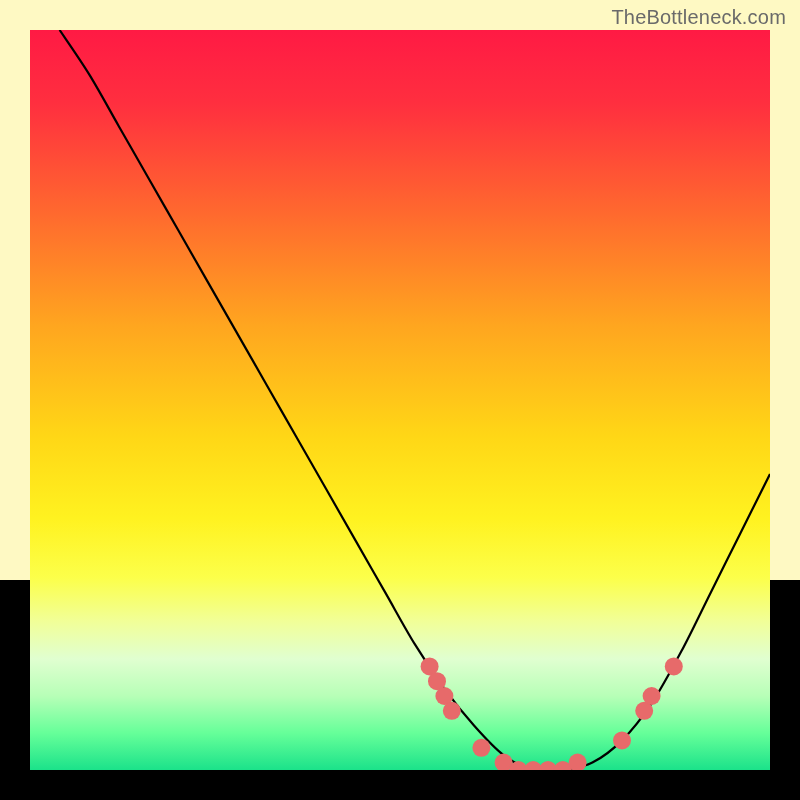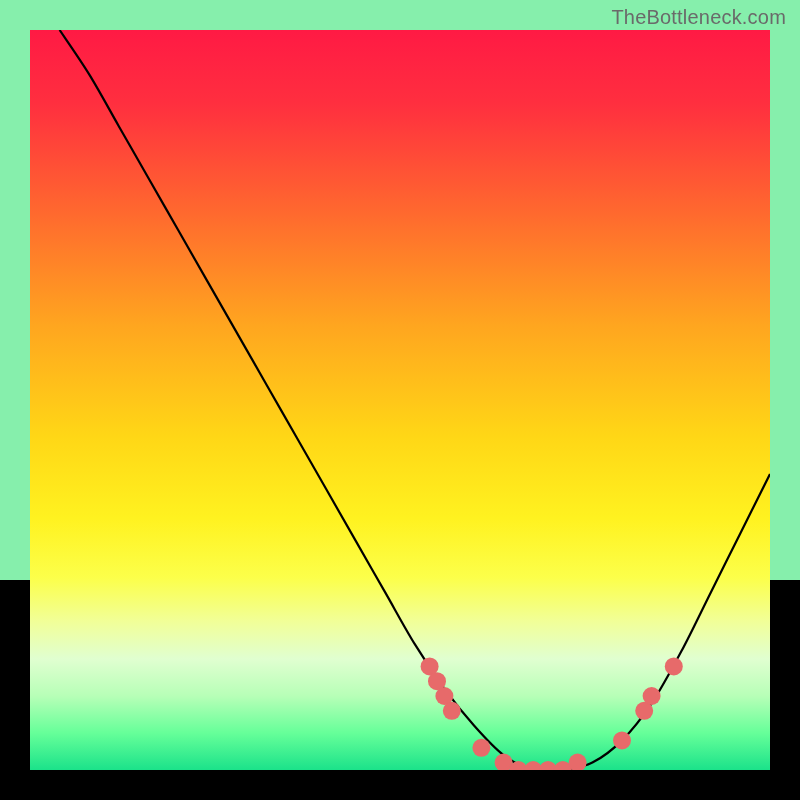--- a/index.html
+++ b/index.html
@@ -1,21 +1,21 @@
 <!DOCTYPE html>
 <html><head>
 <meta charset="utf-8">
 <style>
   * { margin: 0; padding: 0; box-sizing: border-box; }
   html, body { width: 800px; height: 800px; overflow: hidden; background: #000; }
   .chart-container {
     position: relative;
     width: 800px;
     height: 580px;
-    background: #86efac;
+    background: #fef9c3;
   }
   .watermark {
     position: absolute;
     top: 6px;
     right: 14px;
     font-family: Arial, sans-serif;
     font-size: 20px;
     color: #6a6a6a;
     z-index: 10;
     letter-spacing: 0.2px;

